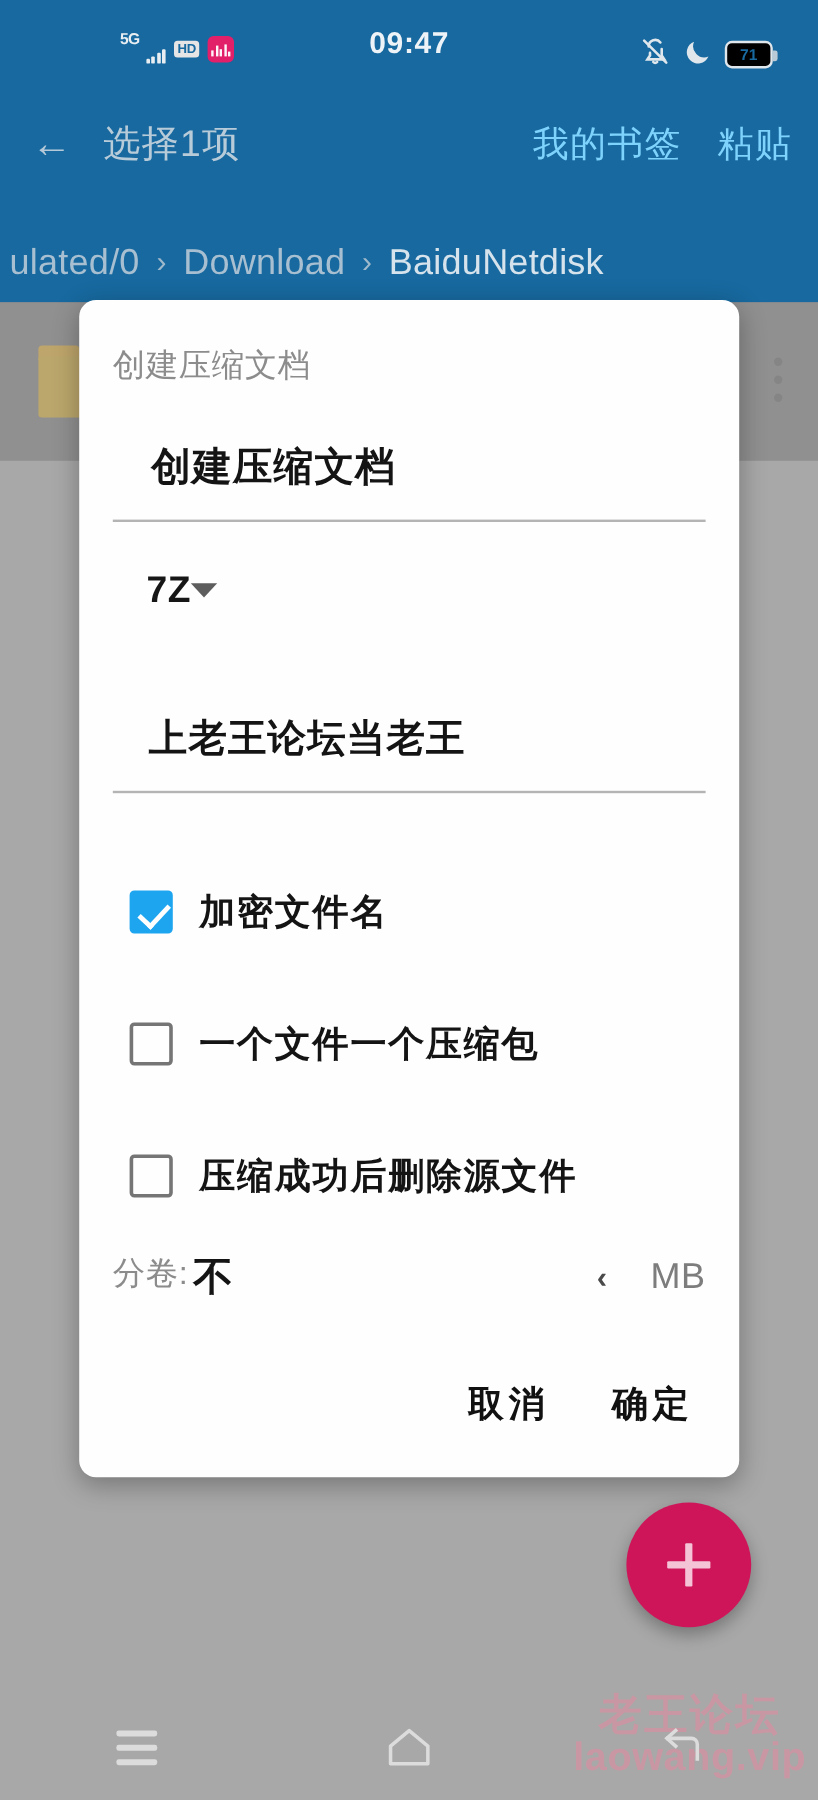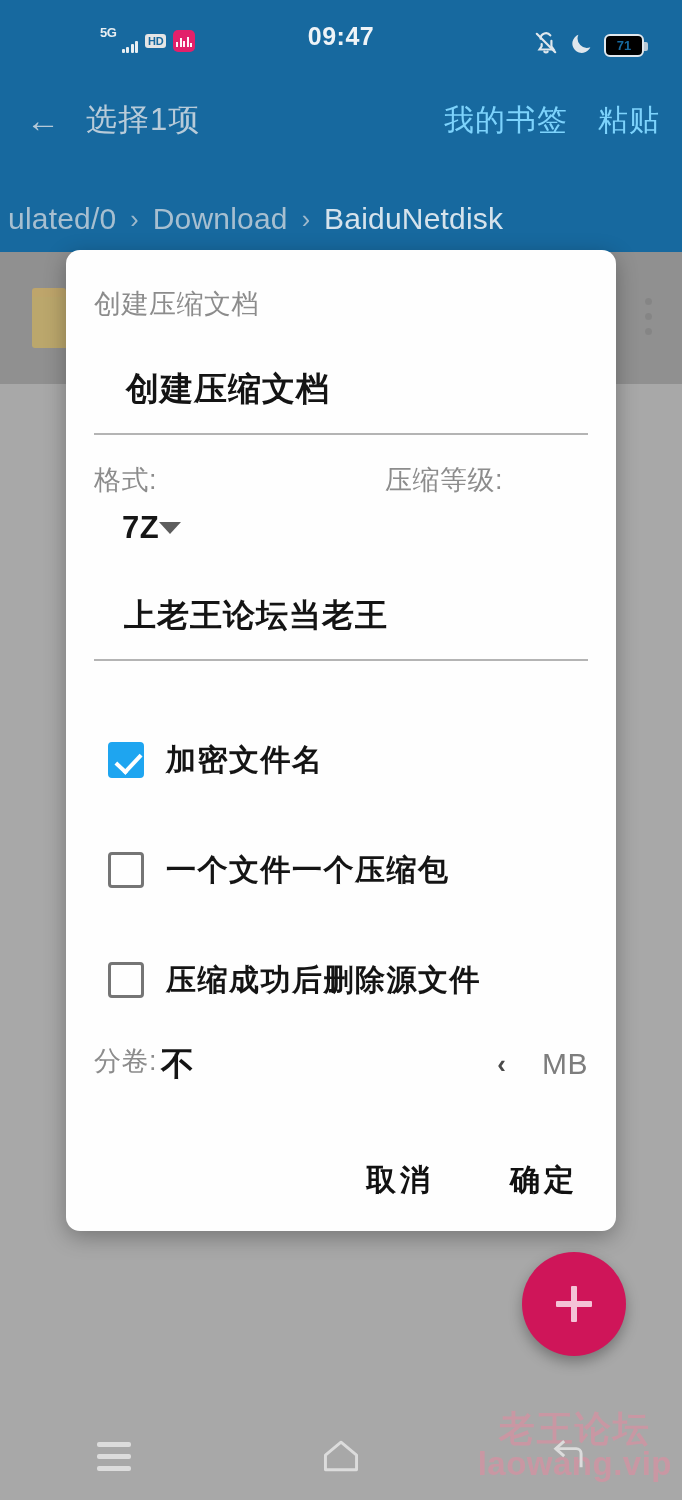--- a/index.html
+++ b/index.html
@@ -193,22 +193,22 @@
   .split-inner {
     display:flex; align-items:center; justify-content:space-between;
     padding-right:14px;
   }
   .split-val { font-size:33px; color:#141414; font-weight:bold; }
   .split-chev { font-size:26px; color:#4a4a4a; font-weight:bold; }
   .split-line { height:2px; background:#808080; margin-top:8px; }
   .split-unit { font-size:30px; color:#7d7d7d; padding-bottom:6px; padding-left:22px; letter-spacing:0.5px; }
 
   .dlg-buttons {
-    position:absolute; right:24px; bottom:22px;
-    display:flex; align-items:center; gap:48px;
+    position:absolute; right:24px; bottom:32px;
+    display:flex; align-items:center; gap:24px;
   }
   .dlg-btn {
     font-size:30px; color:#111; font-weight:bold; letter-spacing:4px;
     padding:8px 14px;
   }
 
   
   .fab {
     position:absolute; left:522px; top:1252px; width:104px; height:104px;
     border-radius:50%; background:#cf1559;
@@ -330,28 +330,26 @@
 
     <div class="dlg-title">创建压缩文档</div>
 
     <div class="field-name">
       <div class="val" placeholder="压缩包名称">创建压缩文档</div>
       <div class="underline"></div>
     </div>
 
     <div class="row-format">
       <div class="fmt-col">
-        <div class="fmt-lbl">格式:</div>
         <div class="fmt-ctl">
           <span class="fmt-val pad">7Z</span>
           <span class="caret"></span>
         </div>
       </div>
       <div class="fmt-col right">
-        <div class="fmt-lbl">压缩等级:</div>
       </div>
     </div>
 
     <div class="field-pass">
       <div class="val" placeholder="密码">上老王论坛当老王</div>
       <div class="underline"></div>
     </div>
 
     <div class="checks">
       <div class="check-row">

